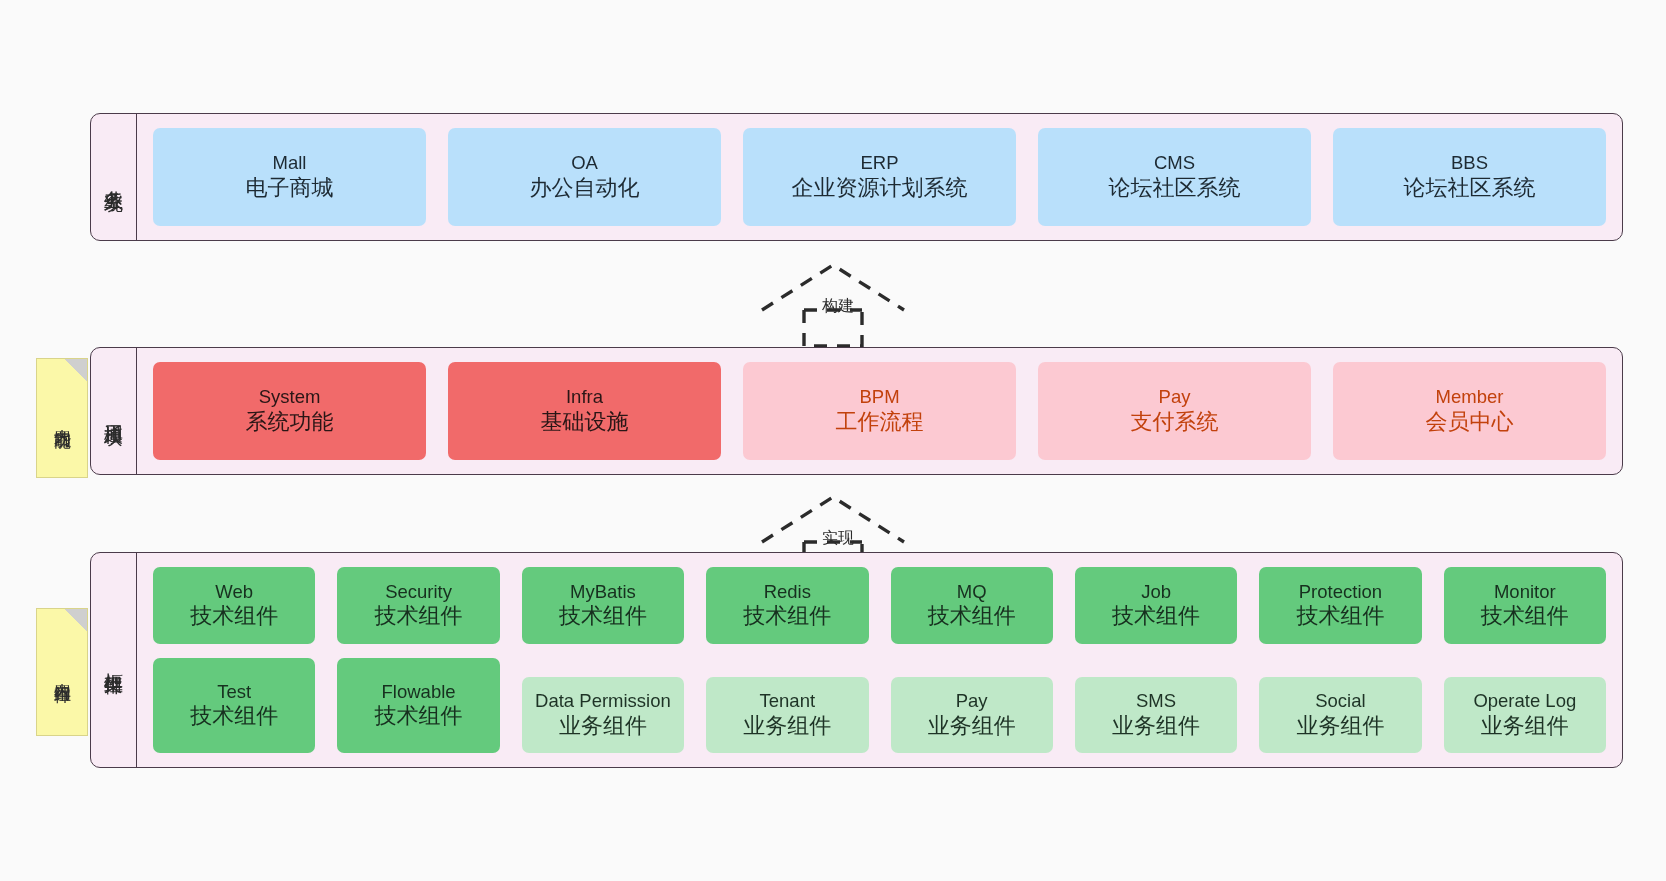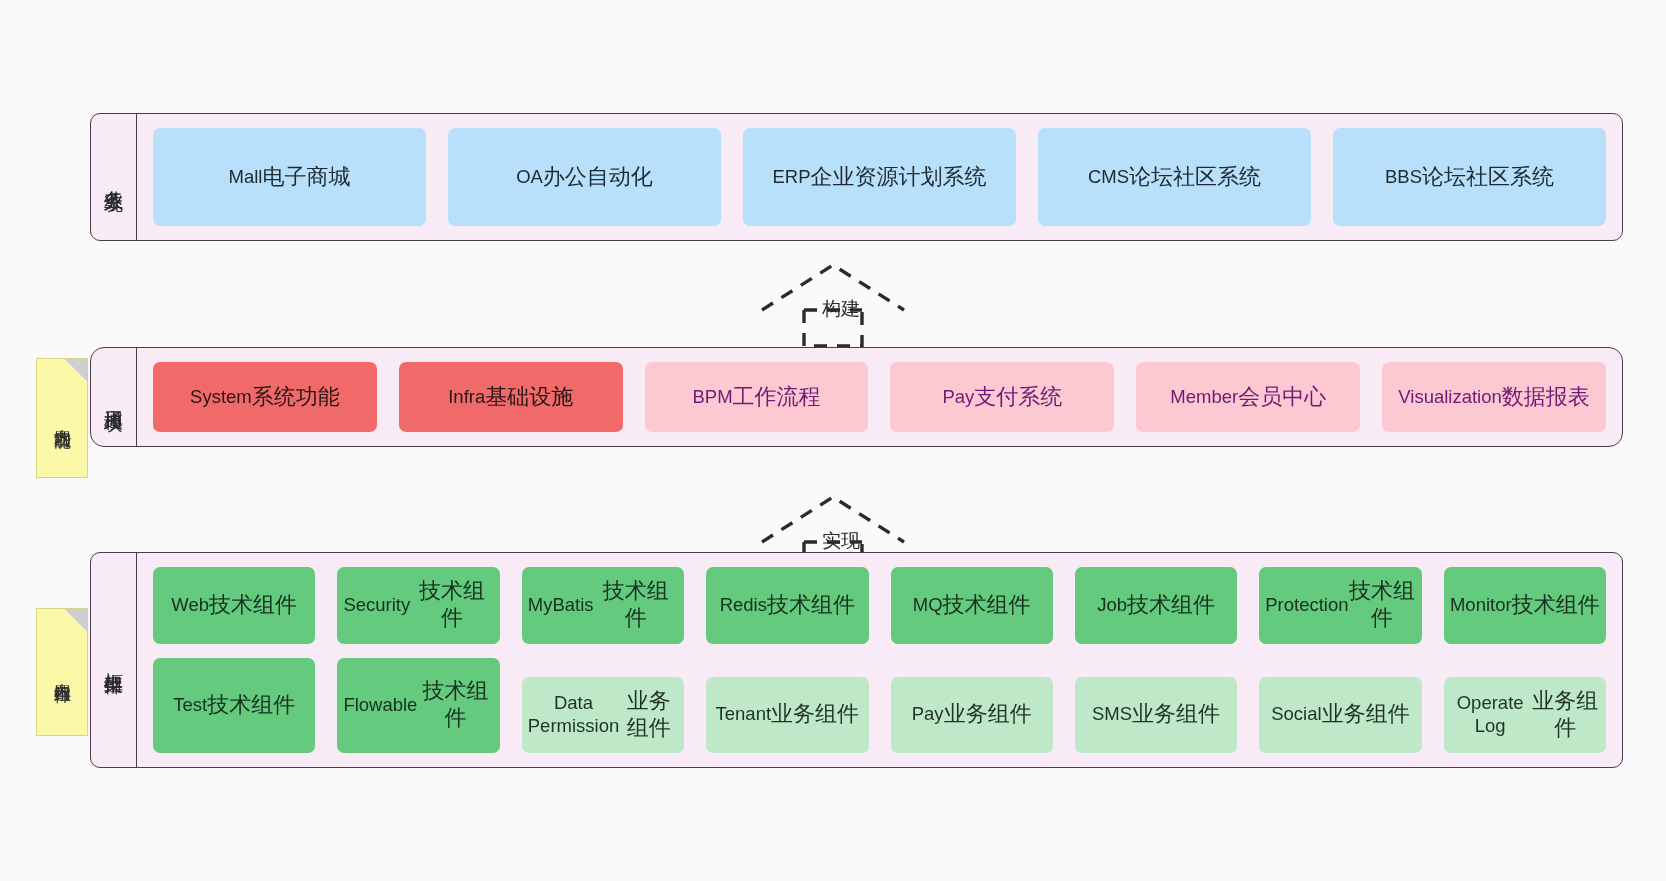--- a/index.html
+++ b/index.html
@@ -54,33 +54,33 @@
     gap: 22px;
     flex: 1 1 auto;
     align-items: stretch;
   }
 
   
   .card {
     flex: 1 1 0;
     border-radius: 7px;
     display: flex;
-    flex-direction: row;
+    flex-direction: column;
     align-items: center;
     justify-content: center;
     text-align: center;
     line-height: 1.22;
     color: #1f2d24;
     padding: 4px 6px;
   }
   .card .t1 { font-size: 18.5px; }
   .card .t2 { font-size: 22px; }
   .card.blue   { background: #b9e0fb; color: #1d2a33; }
   .card.red    { background: #f16a6a; color: #2a1616; }
-  .card.pinkl  { background: #fcc9d2; color: #701a75; }
+  .card.pinkl  { background: #fcc9d2; color: #c2410c; }
   .card.green  { background: #64ca7d; color: #17301f; }
   .card.greenl { background: #bfe8c8; color: #1e3326; margin-top: 19px; }
 
   
   .note {
     position: absolute;
     background: #fbf8a8;
     border: 1px solid #d9d48a;
     display: flex;
     align-items: center;
@@ -99,21 +99,21 @@
     width: 22px; height: 22px;
     background: linear-gradient(225deg, #cfcfcf 0 50%, transparent 50.5%);
     border-left: 0;
   }
 
   
   .uml-arrow { position: absolute; }
   .uml-arrow svg { display: block; overflow: visible; }
   .uml-arrow .lbl {
     position: absolute;
-    font-size: 19px;
+    font-size: 16px;
     color: #2b2b2b;
     background: transparent;
     white-space: nowrap;
   }
 </style>
 </head>
 <body>
 
 <div id="stage">
 
@@ -152,21 +152,21 @@
       <path d="M44 48 L44 84 L102 84 L102 48" stroke="#2b2b2b" stroke-width="3.4" stroke-dasharray="13 10" fill="none"></path>
     </svg>
     <span class="lbl" style="left:62px; top:34px;">构建</span>
   </div>
 
   <div class="note" style="left:36px; top:358px; width:52px; height:120px;">
     <span class="fold"></span>
     <span>内置功能</span>
   </div>
 
-  <div class="layer" id="layer-1" style="left:90px; top:347px; width:1533px; height:100px;border-radius:14px;">
+  <div class="layer" id="layer-1" style="left:90px; top:347px; width:1533px; height:128px;">
     <div class="layer-title">通用模块</div>
     <div class="layer-body">
       <div class="row">
         <div class="card red">
           <span class="t1">System</span>
           <span class="t2">系统功能</span>
         </div>
         <div class="card red">
           <span class="t1">Infra</span>
           <span class="t2">基础设施</span>
@@ -175,24 +175,20 @@
           <span class="t1">BPM</span>
           <span class="t2">工作流程</span>
         </div>
         <div class="card pinkl">
           <span class="t1">Pay</span>
           <span class="t2">支付系统</span>
         </div>
         <div class="card pinkl">
           <span class="t1">Member</span>
           <span class="t2">会员中心</span>
-        </div>
-        <div class="card pinkl">
-          <span class="t1">Visualization</span>
-          <span class="t2">数据报表</span>
         </div>
       </div>
     </div>
   </div>
 
   <div class="uml-arrow" style="left:760px; top:494px; width:146px; height:86px;">
     <svg width="146" height="86" viewBox="0 0 146 86" fill="none">
       <path d="M2 48 L73 3 L144 48" stroke="#2b2b2b" stroke-width="3.4" stroke-dasharray="13 10" fill="none" stroke-linecap="butt"></path>
       <path d="M44 48 L102 48" stroke="#2b2b2b" stroke-width="3.4" stroke-dasharray="13 10" fill="none"></path>
       <path d="M44 48 L44 84 L102 84 L102 48" stroke="#2b2b2b" stroke-width="3.4" stroke-dasharray="13 10" fill="none"></path>

